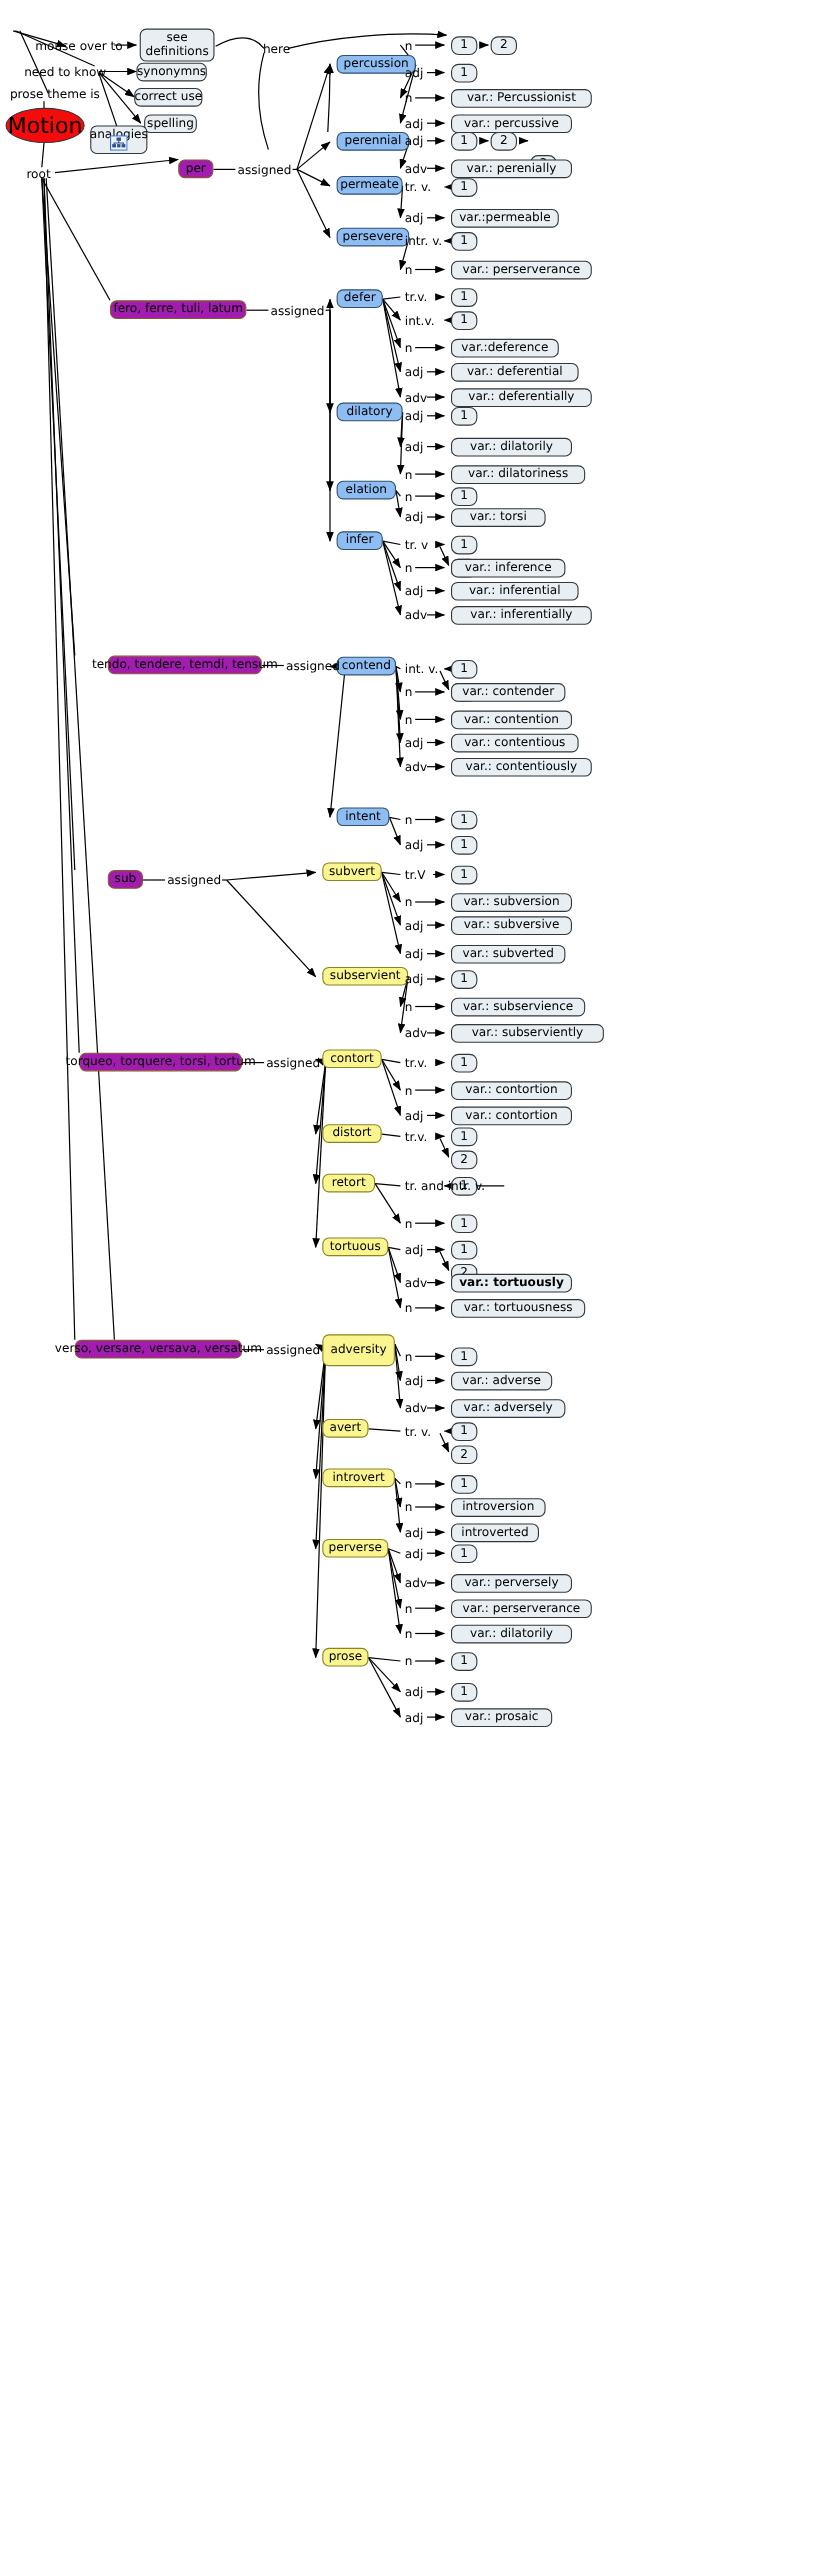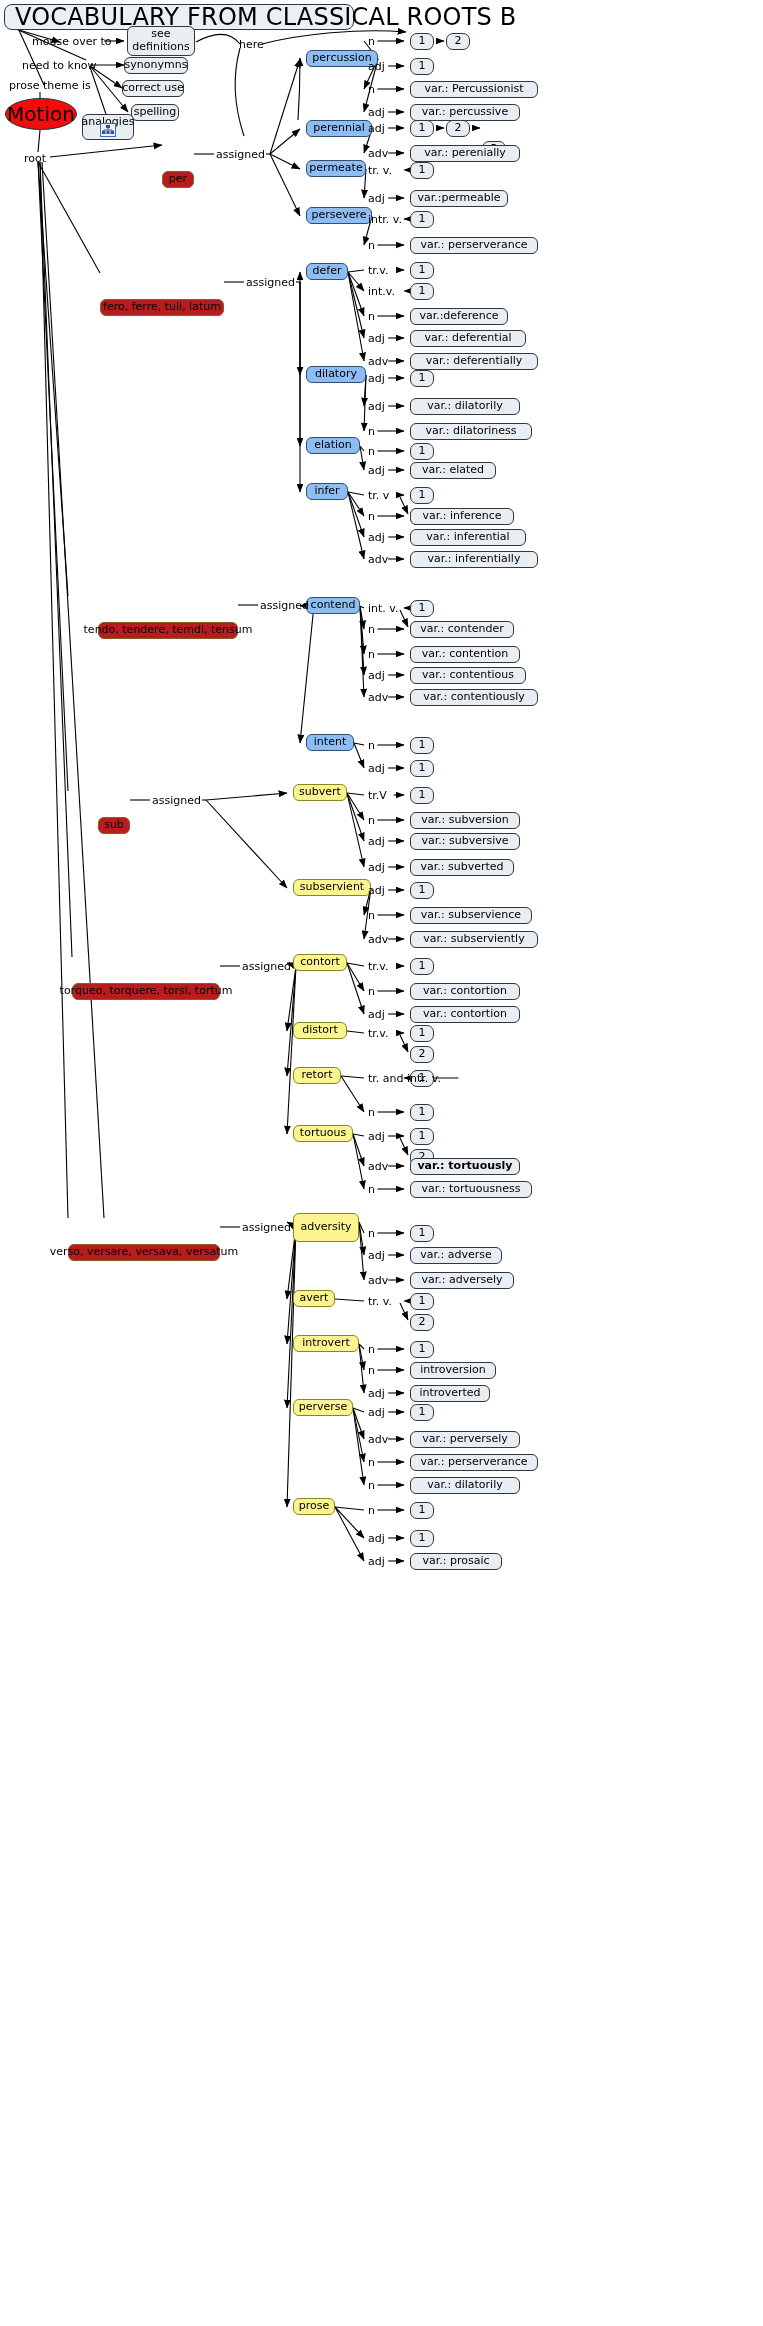--- a/index.html
+++ b/index.html
@@ -56,21 +56,21 @@
     padding:0 10px;
   }
   .ellipse{
     border-radius:50%;
     background:#f60b0b;
     border:1px solid #31373d;
     font-size:20px;
     color:#000;
   }
   .blue{background:#8ebdf4;border-color:#2f506f;}
-  .orange{background:#b91c1c;border-color:#8a5a2b;margin-top:26px;}
+  .orange{background:#a21caf;border-color:#8a5a2b;}
   .yellow{background:#fbf58f;border-color:#8a8423;}
   .grey{background:#e8eef1;}
   .num{
     border-radius:7px;
     width:24px;
     padding:0;
     font-size:11px;
   }
   
   .lbl{
@@ -289,21 +289,20 @@
       <line x1="377.4" y1="1485" x2="404" y2="1485" marker-end="url(#ah)"></line>
       <line x1="296" y1="1227" x2="287" y2="1507" marker-end="url(#ah)"></line>
       <line x1="335" y1="1507" x2="364" y2="1510"></line>
       <line x1="377.4" y1="1510" x2="404" y2="1510" marker-end="url(#ah)"></line>
       <line x1="335" y1="1507" x2="364" y2="1538" marker-end="url(#ah)"></line>
       <line x1="388.2" y1="1538" x2="404" y2="1538" marker-end="url(#ah)"></line>
       <line x1="335" y1="1507" x2="364" y2="1561" marker-end="url(#ah)"></line>
       <line x1="388.2" y1="1561" x2="404" y2="1561" marker-end="url(#ah)"></line>
     </svg>
 
-  <div class="node title" style="left:4px;top:4px;width:350px;height:26px;">VOCABULARY FROM CLASSICAL ROOTS B</div>
 
   <div class="lbl" style="left:32px;top:35px;">mouse over to</div>
   <div class="lbl" style="left:22px;top:59px;">need to know</div>
   <div class="lbl" style="left:9px;top:79px;">prose theme is</div>
   <div class="lbl" style="left:24px;top:152px;">root</div>
   <div class="lbl" style="left:239px;top:38px;">here</div>
 
   <div class="node grey two-line" style="left:127px;top:26px;width:68px;height:30px;">see definitions</div>
   <div class="node grey" style="left:124px;top:57px;width:64px;height:17px;">synonymns</div>
   <div class="node grey" style="left:122px;top:80px;width:62px;height:17px;">correct use</div>
@@ -369,21 +368,21 @@
       <div class="lbl" style="left: 368px; top: 372px;">adj</div>
       <div class="node num grey" style="left: 410px; top: 370px; width: 24px; height: 17px;">1</div>
       <div class="lbl" style="left: 368px; top: 400px;">adj</div>
       <div class="node grey" style="left: 410px; top: 398px; width: 110px; height: 17px;">var.: dilatorily</div>
       <div class="lbl" style="left: 368px; top: 425px;">n</div>
       <div class="node grey" style="left: 410px; top: 423px; width: 122px; height: 17px;">var.: dilatoriness</div>
       <div class="node blue" style="left: 306px; top: 437px; width: 54px; height: 17px;">elation</div>
       <div class="lbl" style="left: 368px; top: 445px;">n</div>
       <div class="node num grey" style="left: 410px; top: 443px; width: 24px; height: 17px;">1</div>
       <div class="lbl" style="left: 368px; top: 464px;">adj</div>
-      <div class="node grey" style="left: 410px; top: 462px; width: 86px; height: 17px;">var.: elated</div>
+      <div class="node grey" style="left: 410px; top: 462px; width: 86px; height: 17px;">var.: torsi</div>
       <div class="node blue" style="left: 306px; top: 483px; width: 42px; height: 17px;">infer</div>
       <div class="lbl" style="left: 368px; top: 489px;">tr. v</div>
       <div class="node num grey" style="left: 410px; top: 487px; width: 24px; height: 17px;">1</div>
       <div class="node num grey" style="left: 410px; top: 508px; width: 24px; height: 17px;">2</div>
       <div class="lbl" style="left: 368px; top: 510px;">n</div>
       <div class="node grey" style="left: 410px; top: 508px; width: 104px; height: 17px;">var.: inference</div>
       <div class="lbl" style="left: 368px; top: 531px;">adj</div>
       <div class="node grey" style="left: 410px; top: 529px; width: 116px; height: 17px;">var.: inferential</div>
       <div class="lbl" style="left: 368px; top: 553px;">adv</div>
       <div class="node grey" style="left: 410px; top: 551px; width: 128px; height: 17px;">var.: inferentially</div>
@@ -416,21 +415,21 @@
       <div class="lbl" style="left: 368px; top: 835px;">adj</div>
       <div class="node grey" style="left: 410px; top: 833px; width: 110px; height: 17px;">var.: subversive</div>
       <div class="lbl" style="left: 368px; top: 861px;">adj</div>
       <div class="node grey" style="left: 410px; top: 859px; width: 104px; height: 17px;">var.: subverted</div>
       <div class="node yellow" style="left: 293px; top: 879px; width: 78px; height: 17px;">subservient</div>
       <div class="lbl" style="left: 368px; top: 884px;">adj</div>
       <div class="node num grey" style="left: 410px; top: 882px; width: 24px; height: 17px;">1</div>
       <div class="lbl" style="left: 368px; top: 909px;">n</div>
       <div class="node grey" style="left: 410px; top: 907px; width: 122px; height: 17px;">var.: subservience</div>
       <div class="lbl" style="left: 368px; top: 933px;">adv</div>
-      <div class="node grey" style="left: 410px; top: 931px; width: 128px; height: 17px;">var.: subserviently</div>
+      <div class="node grey" style="left: 410px; top: 931px; width: 139px; height: 17px;">var.: subserviently</div>
       <div class="node orange" style="left: 72px; top: 957px; width: 148px; height: 17px;">torqueo, torquere, torsi, tortum</div>
       <div class="lbl" style="left: 242px; top: 960px;">assigned</div>
       <div class="node yellow" style="left: 293px; top: 954px; width: 54px; height: 17px;">contort</div>
       <div class="lbl" style="left: 368px; top: 960px;">tr.v.</div>
       <div class="node num grey" style="left: 410px; top: 958px; width: 24px; height: 17px;">1</div>
       <div class="lbl" style="left: 368px; top: 985px;">n</div>
       <div class="node grey" style="left: 410px; top: 983px; width: 110px; height: 17px;">var.: contortion</div>
       <div class="lbl" style="left: 368px; top: 1008px;">adj</div>
       <div class="node grey" style="left: 410px; top: 1006px; width: 110px; height: 17px;">var.: contortion</div>
       <div class="node yellow" style="left: 293px; top: 1022px; width: 54px; height: 17px;">distort</div>

